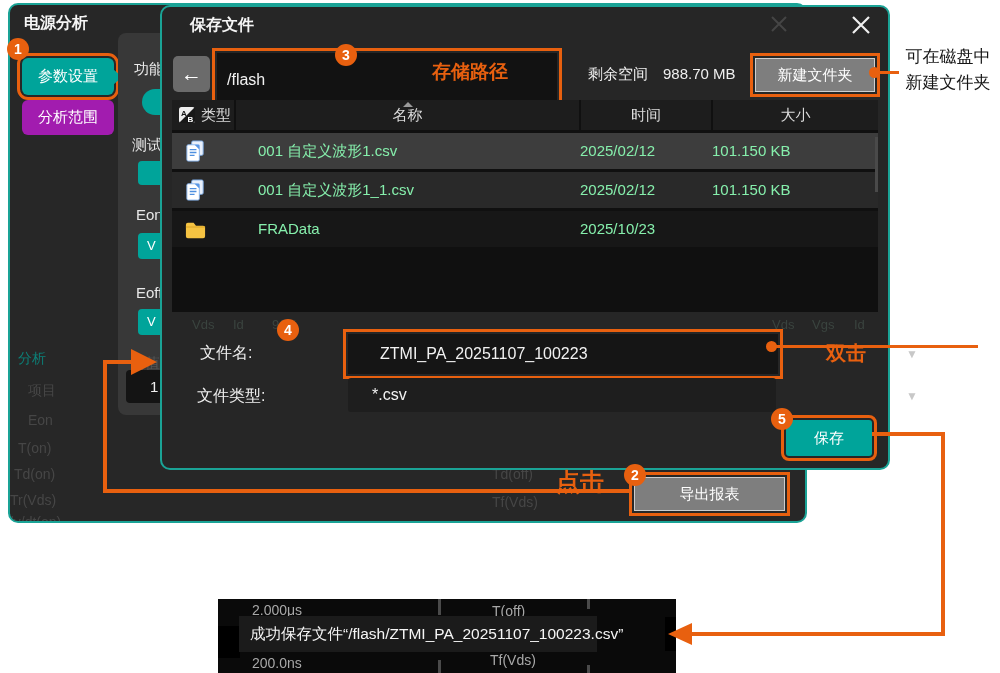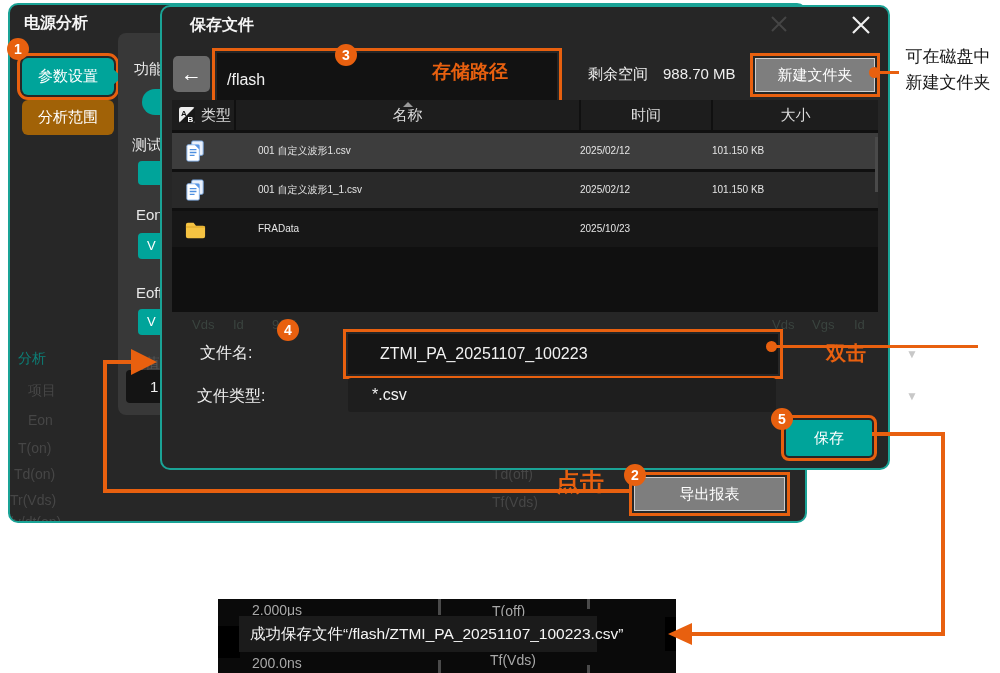--- a/index.html
+++ b/index.html
@@ -3,21 +3,21 @@
 <meta charset="utf-8">
 <style>
   html,body{margin:0;padding:0;background:#fff;}
   .stage{position:relative;width:1000px;height:673px;background:#ffffff;
     font-family:"Liberation Sans","DejaVu Sans",sans-serif;overflow:hidden;}
   .abs{position:absolute;}
   
   .window{position:absolute;left:8px;top:3px;width:795px;height:516px;background:#272727;
     border:2px solid #1aa396;border-radius:10px;overflow:hidden;z-index:1;}
   .win-title{position:absolute;left:14px;top:8px;font-size:16px;font-weight:bold;color:#f5f5f5;}
-  .navbtn{position:absolute;left:12px;width:92px;border-radius:6px;background:#a16207;color:#fff;
+  .navbtn{position:absolute;left:12px;width:92px;border-radius:6px;background:#a21caf;color:#fff;
     font-size:15px;display:flex;align-items:center;justify-content:center;}
   .navbtn.active{background:#00a49a;}
   .navbtn.active::after{content:"";position:absolute;right:-8px;top:50%;margin-top:-8px;
     border-left:9px solid #00a49a;border-top:8px solid transparent;border-bottom:8px solid transparent;}
   .ghostitem{position:absolute;font-size:14px;color:#464646;}
   .panel{position:absolute;left:108px;top:28px;width:72px;height:382px;background:#383838;border-radius:8px;}
   .plabel{position:absolute;font-size:15px;color:#e8e8e8;white-space:nowrap;}
   .pill{position:absolute;background:#00a49a;color:#fff;font-size:13px;line-height:26px;padding-left:9px;}
   .valbox{position:absolute;background:#141414;border-radius:4px;color:#f0f0f0;font-size:15px;}
   .exportbtn{position:absolute;background:#7e7e7e;border:1px solid #cdcdcd;color:#fff;font-size:15px;
@@ -28,21 +28,21 @@
   .dlg-title{position:absolute;left:28px;top:8px;font-size:16px;font-weight:bold;color:#f5f5f5;}
   .iconbtn{position:absolute;display:flex;align-items:center;justify-content:center;}
   .backbtn{left:11px;top:49px;width:37px;height:36px;background:#6b6b6b;border-radius:5px;
     color:#fff;font-size:21px;}
   .field{position:absolute;background:#121212;color:#f2f2f2;font-size:16px;display:flex;align-items:center;}
   .label{position:absolute;font-size:16px;color:#efefef;white-space:nowrap;}
   .table{position:absolute;left:10px;top:93px;width:706px;height:212px;background:#101010;}
   .thead{display:flex;gap:2px;height:30px;}
   .th{background:#1d1d1d;color:#dcdcdc;font-size:15px;display:flex;align-items:center;justify-content:center;position:relative;}
   .trow{position:relative;height:36px;margin-top:3px;}
-  .cell{position:absolute;font-size:10px;color:#e5e5e5;line-height:36px;white-space:nowrap;}
+  .cell{position:absolute;font-size:15px;color:#86efac;line-height:36px;white-space:nowrap;}
   .caret-up{position:absolute;top:2px;left:50%;margin-left:-5px;width:0;height:0;
     border-left:5px solid transparent;border-right:5px solid transparent;border-bottom:5px solid #9a9a9a;}
   .ghosttxt{position:absolute;font-size:13px;color:#3a443f;}
   .tealbtn{position:absolute;background:#00a49a;border-radius:3px;color:#fff;font-size:15px;
     display:flex;align-items:center;justify-content:center;}
   .graybtn{position:absolute;background:#7e7e7e;border:1px solid #cfcfcf;color:#fff;font-size:15px;
     display:flex;align-items:center;justify-content:center;}
   .tri{color:#c8c8c8;font-size:12px;position:absolute;}
   
   .ann{outline:3px solid #e8600f;outline-offset:2px;}

